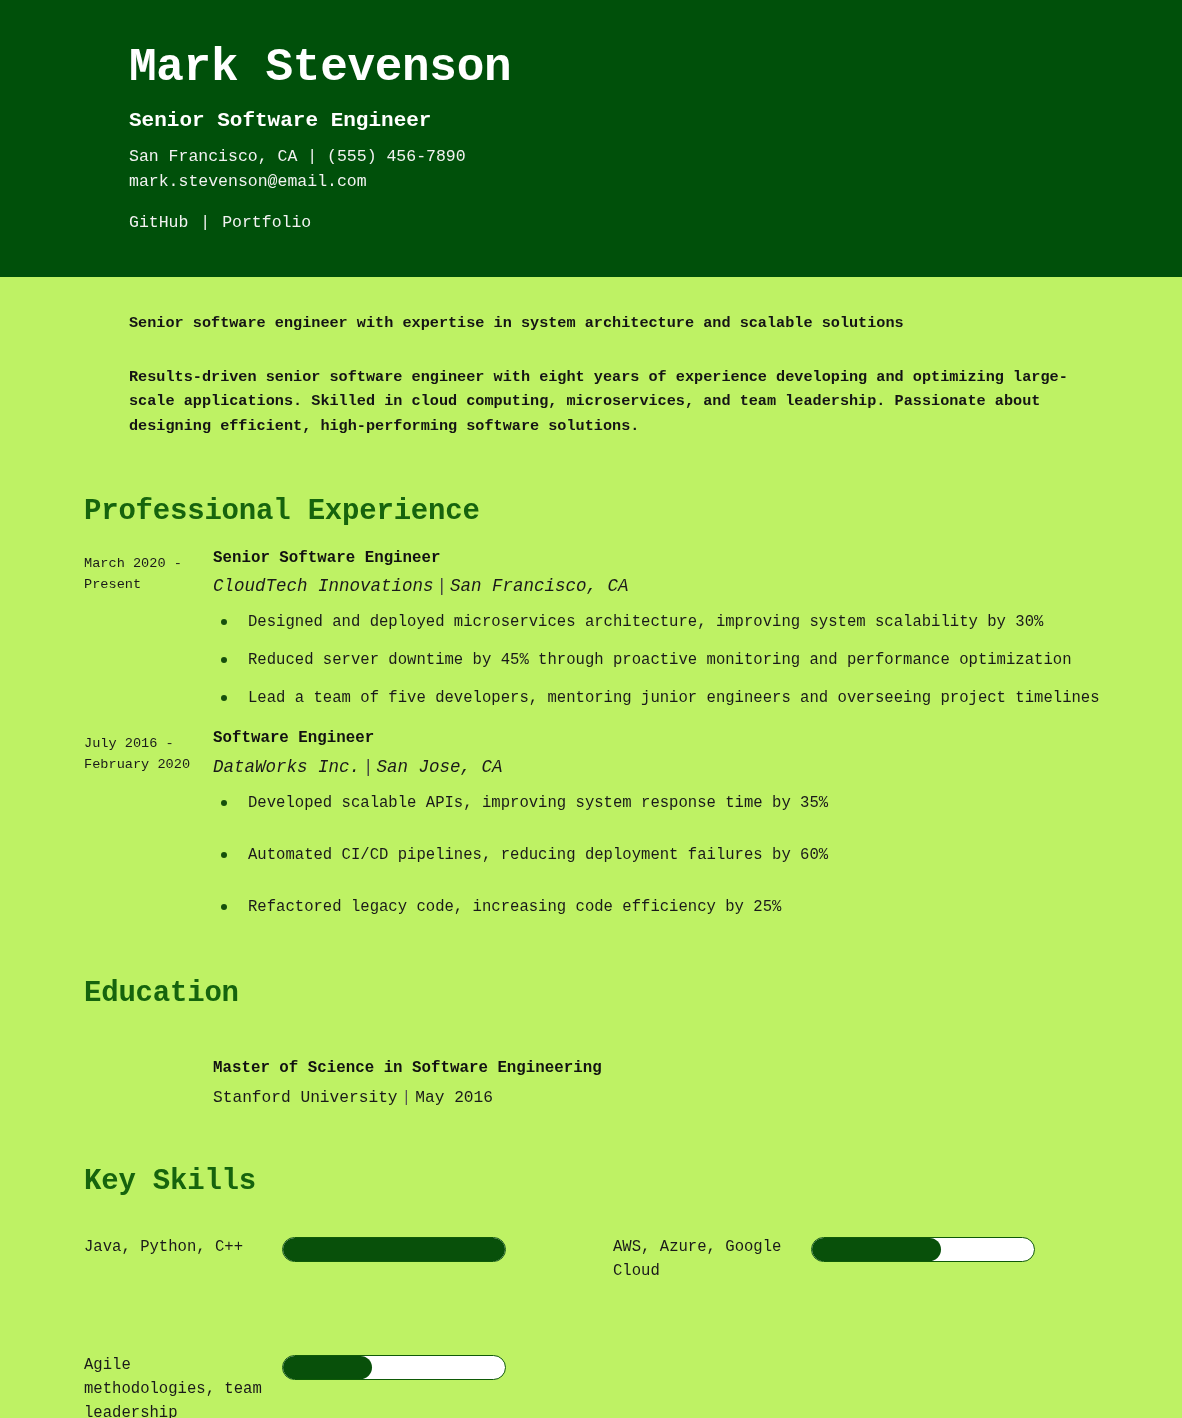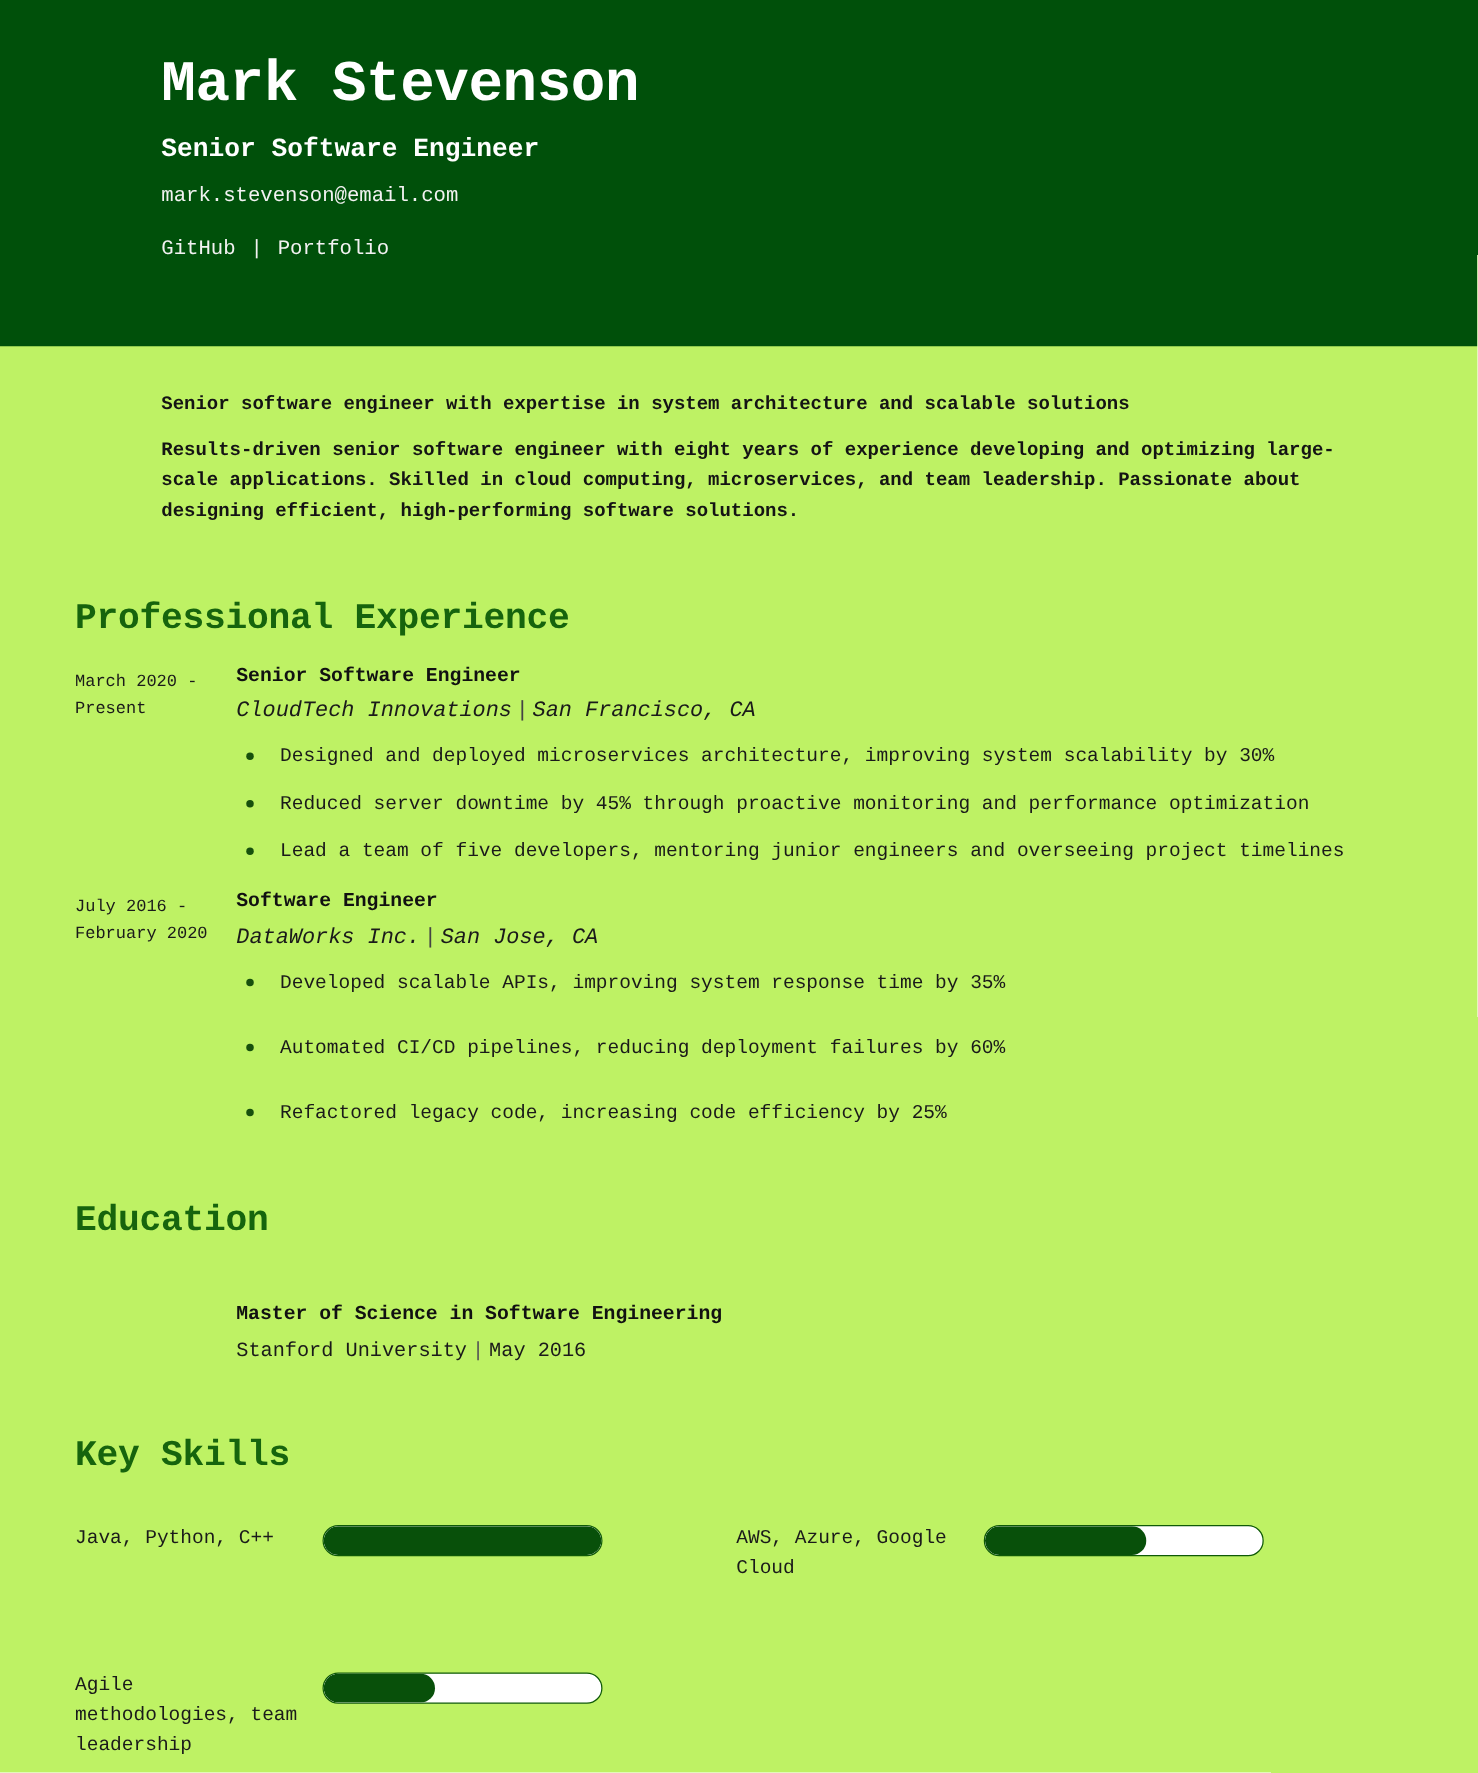--- a/index.html
+++ b/index.html
@@ -79,26 +79,27 @@
     font-size: 15.2px;
     font-weight: bold;
     color: #141414;
     line-height: 1.5;
   }
   .summary-body {
     font-size: 15.2px;
     font-weight: bold;
     color: #141414;
     line-height: 1.62;
-    margin-top: 13px;
+    margin-top: 30px;
   }
 
   .section {
     padding-left: 60px;
     padding-right: 62px;
+    margin-left: 24px;
   }
   .section-title {
     color: #16640d;
     font-size: 29px;
     font-weight: bold;
     letter-spacing: -0.2px;
   }
 
   
   .exp-block {
@@ -217,20 +218,21 @@
 </style>
 </head>
 <body>
 
 <div class="page">
 
   <div class="header-band">
     <div class="header-inner">
       <div class="name">Mark Stevenson</div>
       <div class="job-title">Senior Software Engineer</div>
+      <div class="contact-line">San Francisco, CA | (555) 456-7890</div>
       <div class="contact-line">mark.stevenson@email.com</div>
       <div class="links-line">
         <span>GitHub</span>
         <span class="sep">|</span>
         <span>Portfolio</span>
       </div>
     </div>
   </div>
 
   <div class="body-wrap">

